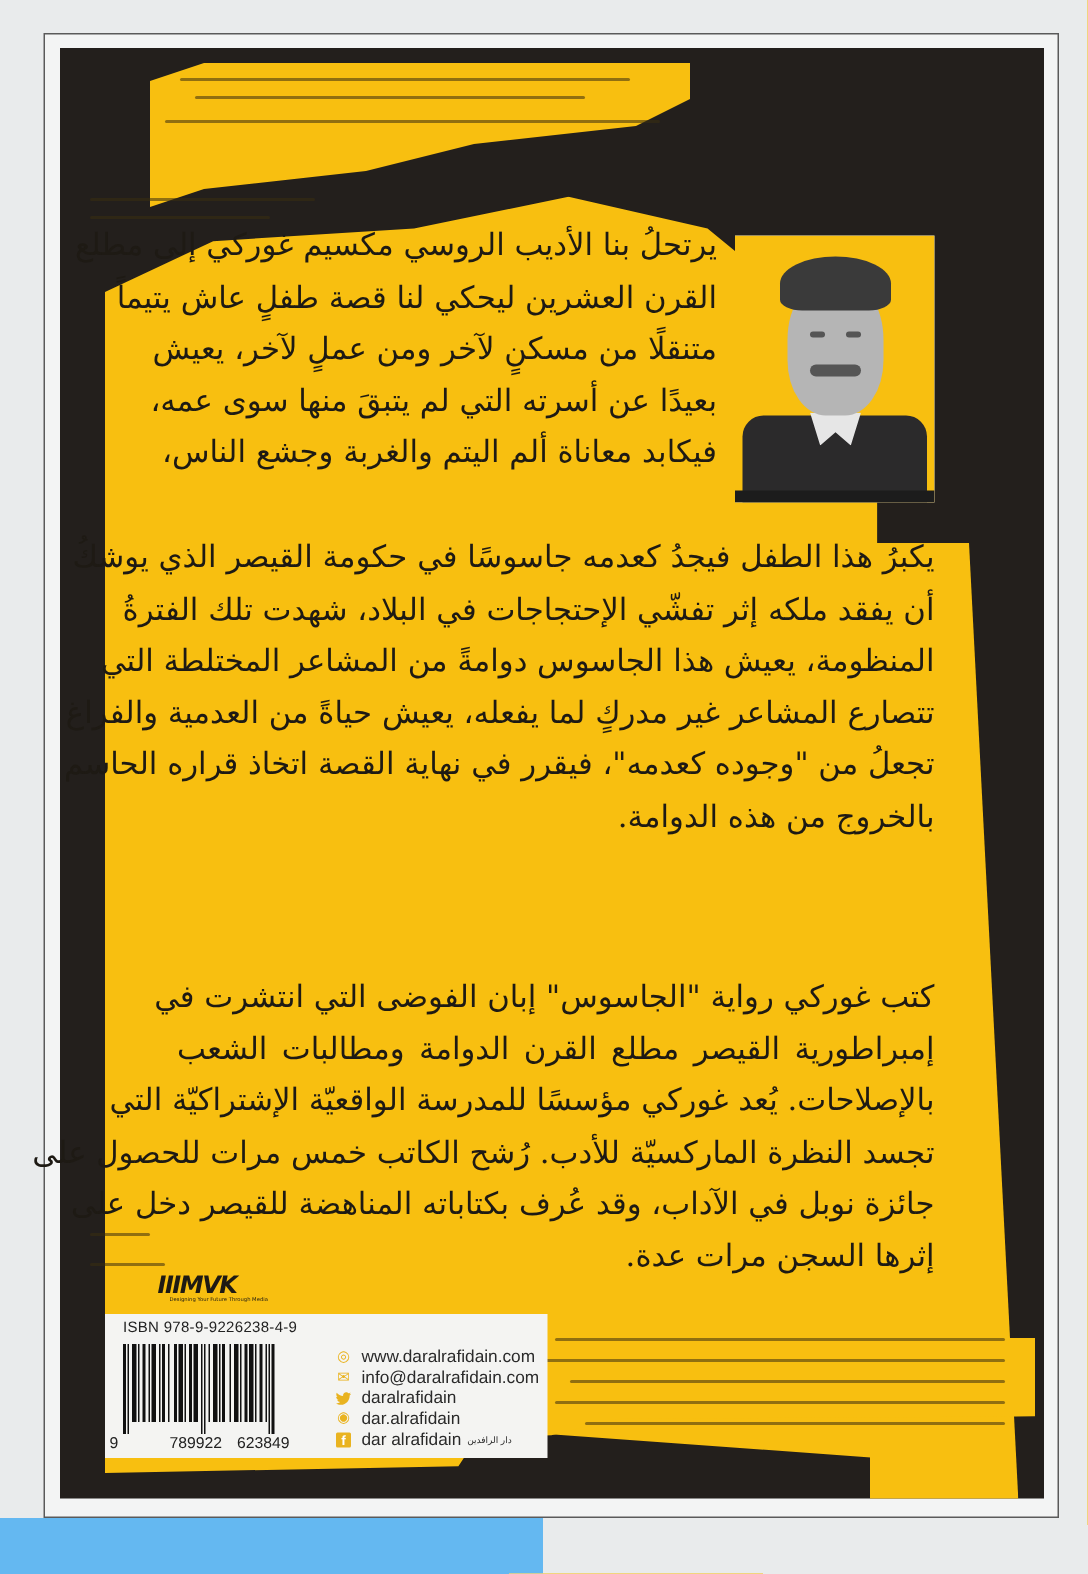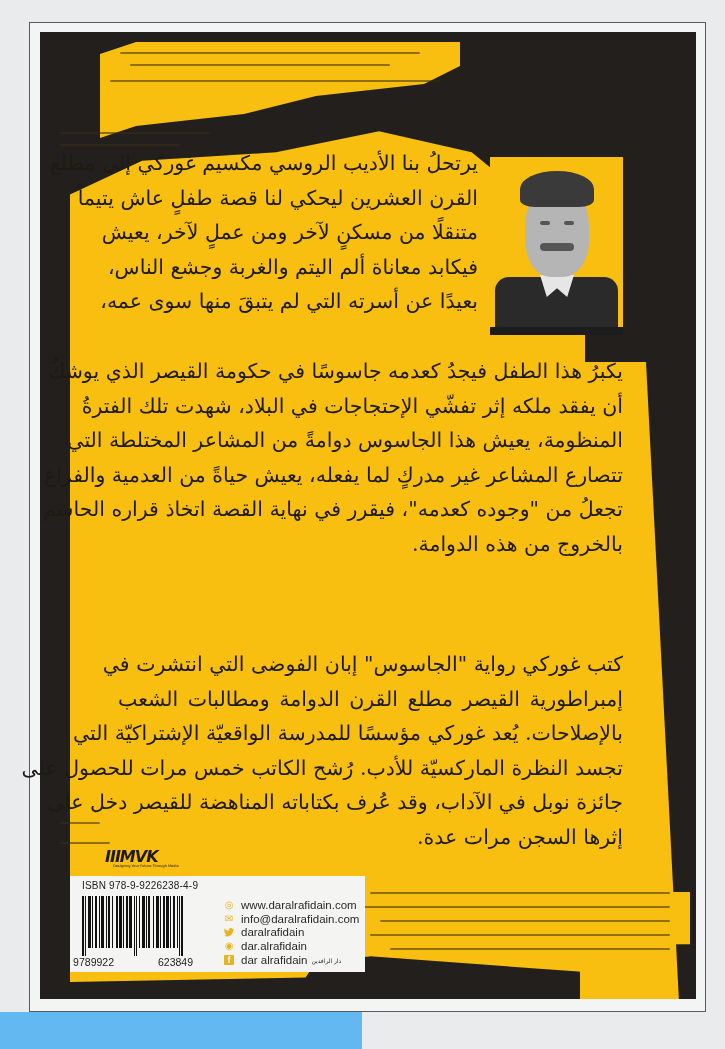--- a/index.html
+++ b/index.html
@@ -141,22 +141,22 @@
   <div class="eyes" style="left:50px;"></div>
   <div class="eyes" style="left:74px;"></div>
   <div class="mustache"></div>
   <div class="shade"></div>
 </div>
 
 <div class="text-block intro">
   <span class="line">يرتحلُ بنا الأديب الروسي مكسيم غوركي إلى مطلع</span>
   <span class="line">القرن العشرين ليحكي لنا قصة طفلٍ عاش يتيماً</span>
   <span class="line">متنقلًا من مسكنٍ لآخر ومن عملٍ لآخر، يعيش</span>
+  <span class="line">بعيدًا عن أسرته التي لم يتبقَ منها سوى عمه،</span>
   <span class="line">فيكابد معاناة  ألم اليتم والغربة وجشع الناس،</span>
-  <span class="line">بعيدًا عن أسرته التي لم يتبقَ منها سوى عمه،</span>
 </div>
 
 <div class="text-block body1">
   <span class="line">يكبرُ هذا الطفل فيجدُ كعدمه جاسوسًا في حكومة القيصر الذي يوشكُ</span>
   <span class="line">أن يفقد ملكه إثر تفشّي الإحتجاجات في البلاد، شهدت تلك الفترةُ</span>
   <span class="line">المنظومة، يعيش هذا الجاسوس دوامةً من المشاعر المختلطة التي</span>
   <span class="line">تتصارع المشاعر غير مدركٍ لما يفعله، يعيش حياةً من العدمية والفراغ</span>
   <span class="line">تجعلُ من "وجوده كعدمه"، فيقرر في نهاية القصة اتخاذ قراره الحاسم</span>
   <span class="line last">بالخروج من هذه الدوامة.</span>
 </div>
@@ -234,21 +234,21 @@
       <span class="gap" style="width:2px"></span>
     <span style="width:2px"></span>
       <span class="gap" style="width:2px"></span>
       <span style="width:1px"></span>
       <span class="gap" style="width:1px"></span>
     <span class="tall" style="width:1px"></span>
       <span class="gap" style="width:1px"></span>
       <span class="tall" style="width:2px"></span>
   </div>
   <div class="bc-digits" style="left:3px;">9</div>
-  <div class="bc-digits" style="left:9px;">789922</div>
+  <div class="bc-digits" style="left:43px;">789922</div>
   <div class="bc-digits" style="left:88px;">623849</div>
 
   <div class="contacts">
     <div class="contact">
       <span class="ic">◎</span>
       <span>www.daralrafidain.com</span>
     </div>
     <div class="contact">
       <span class="ic">✉</span>
       <span>info@daralrafidain.com</span>

